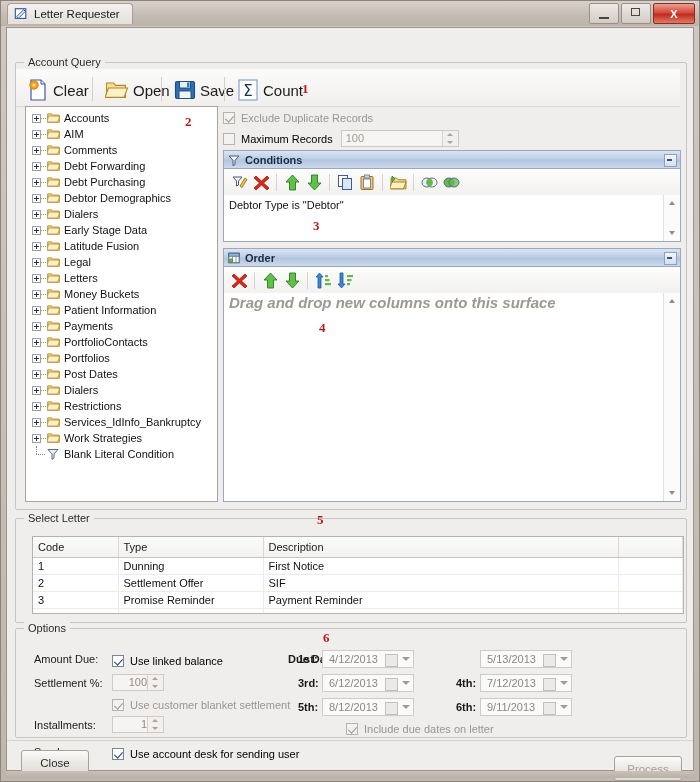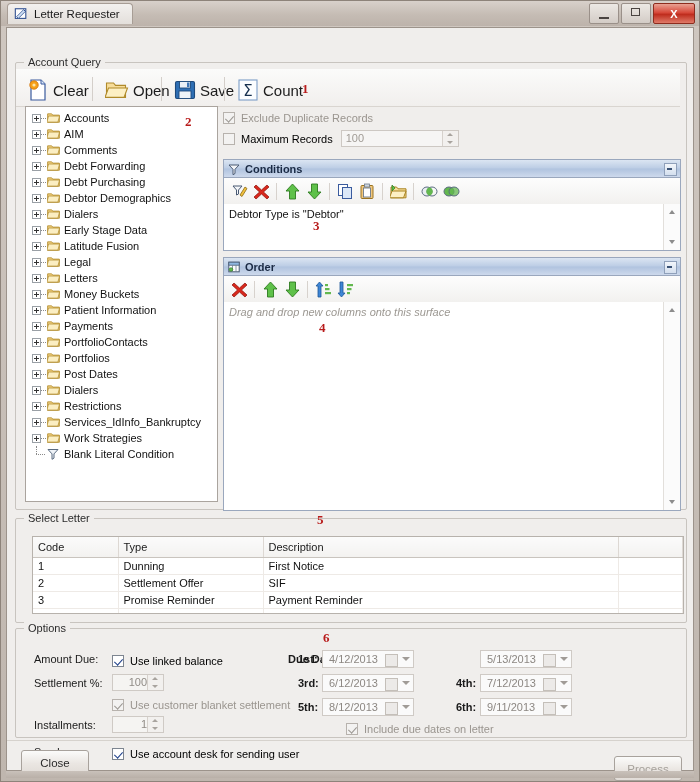--- a/index.html
+++ b/index.html
@@ -113,40 +113,40 @@
     width:118px;height:17px;border:1px solid #cdc8c3;background:#f6f5f4;
     box-sizing:border-box;position:relative;font-size:11px;color:#a09b95;
     padding:1px 20px 0 4px;margin-left:8px;
   }
   .spin{position:absolute;right:0;top:0;width:15px;height:15px;border-left:1px solid #d6d1cc;background:#f2f0ee;}
   .spin .up,.spin .dn{position:absolute;left:4px;width:0;height:0;border-left:3px solid transparent;border-right:3px solid transparent;}
   .spin .up{top:2px;border-bottom:3px solid #a8a39e;}
   .spin .dn{bottom:2px;border-top:3px solid #a8a39e;}
 
   
-  .xpanel{position:absolute;border:1px solid #9aa7bd;box-sizing:border-box;background:#fdba74;margin-top:9px;}
+  .xpanel{position:absolute;border:1px solid #9aa7bd;box-sizing:border-box;background:#fdba74;}
   .xhead{
     height:17px;display:flex;align-items:center;
     background:linear-gradient(180deg,#dbe5f2 0%,#bccde5 48%,#b0c3df 52%,#cdd9ec 100%);
     border-bottom:1px solid #9aa7bd;position:relative;padding-left:4px;
   }
   .xhead .xtitle{font-size:11px;font-weight:bold;color:#1a2a44;margin-left:5px;}
   .xhead .collapse{
     position:absolute;right:3px;top:3px;width:11px;height:11px;
     border:1px solid #8fa0ba;background:linear-gradient(180deg,#f2f6fb,#d4dfee);
   }
   .xhead .collapse:after{content:"";position:absolute;left:2px;top:4px;width:5px;height:2px;background:#3a5275;}
   .xtools{height:26px;background:linear-gradient(180deg,#fdfdfd 0%,#f2f1ef 100%);
     border-bottom:1px solid #d8d4cf;display:flex;align-items:center;padding-left:4px;gap:0px;}
   .itool{width:22px;height:22px;display:flex;align-items:center;justify-content:center;}
   .isep{width:1px;height:17px;background:#d7d2cd;margin:0 4px;}
   .xbody{position:absolute;left:0;right:0;bottom:0;top:44px;background:#fff;}
   .xlist{position:absolute;left:0;top:0;right:16px;bottom:0;background:#fff;padding:3px 5px;box-sizing:border-box;}
   .xlist .row1{font-size:11px;color:#111;line-height:14px;}
-  .xlist .ph{font-size:11px;color:#9c9892;font-style:italic;line-height:14px;}
+  .xlist .ph{font-size:15px;color:#9c9892;font-style:italic;line-height:14px;font-weight:bold;}
 
   
   .vsb{position:absolute;right:0;top:0;bottom:0;width:16px;background:#fbfbfb;border-left:1px solid #e2dfdb;}
   .vsb .ar{position:absolute;left:0;width:16px;height:16px;background:#fbfbfb;}
   .vsb .ar.t{top:0;} .vsb .ar.b{bottom:0;}
   .vsb .ar .tri{position:absolute;left:5px;top:6px;width:0;height:0;border-left:3px solid transparent;border-right:3px solid transparent;}
   .vsb .ar.t .tri{border-bottom:4px solid #8c8c8c;}
   .vsb .ar.b .tri{border-top:4px solid #8c8c8c;}
 
   

